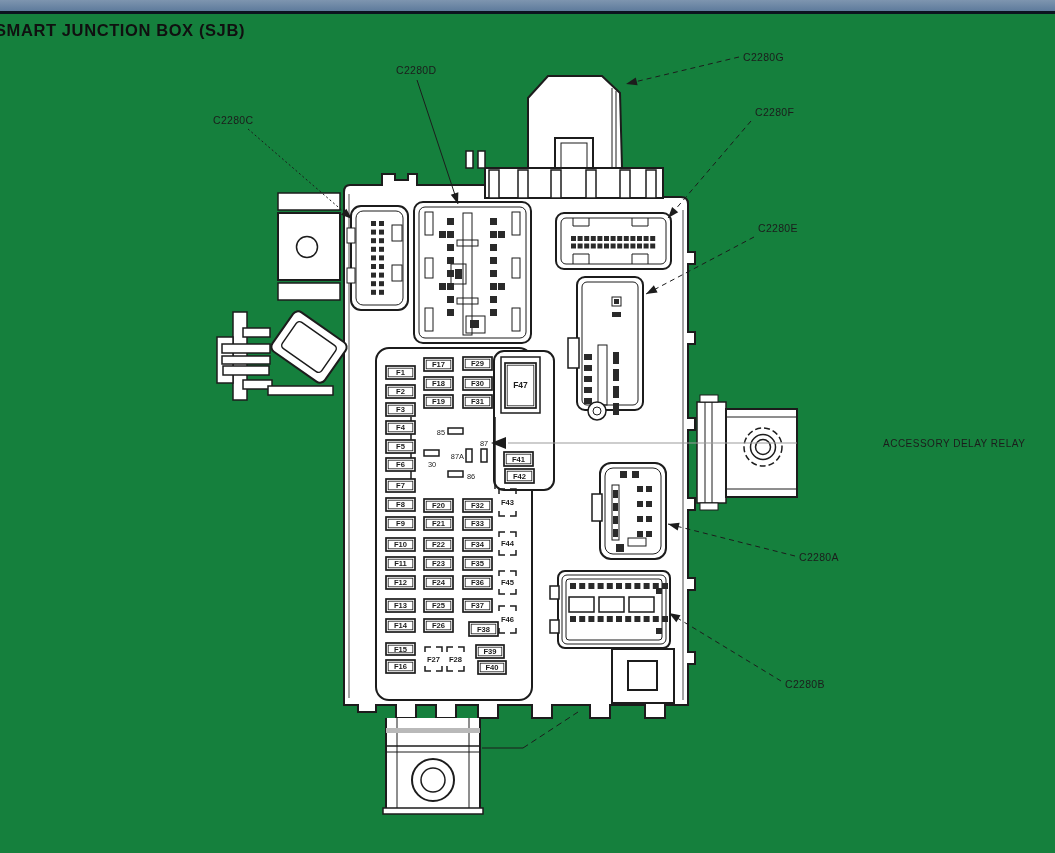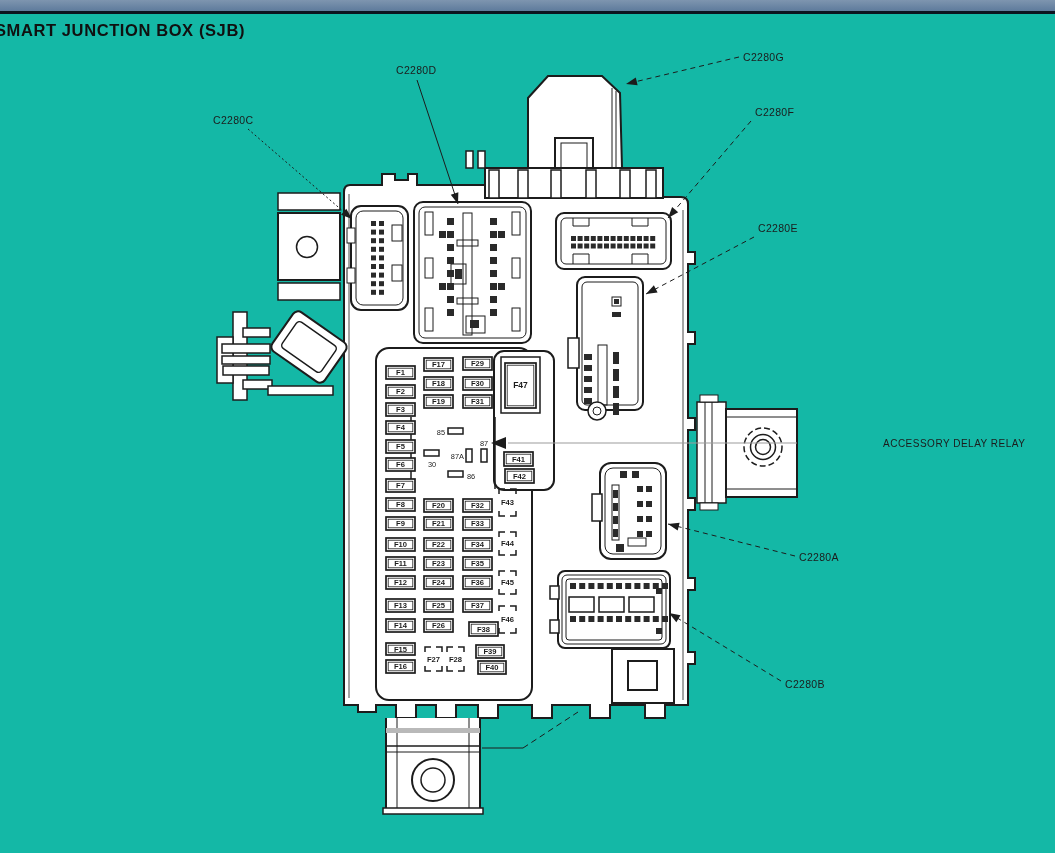--- a/index.html
+++ b/index.html
@@ -1,17 +1,17 @@
 <!DOCTYPE html>
 <html style="--ink: #1c1c1c;"><head>
 <meta charset="utf-8">
 <style>
   html,body{margin:0;padding:0;background:#fff;}
   :root{--ink:#1c1c1c;}
-  .stage{position:relative;width:1055px;height:853px;background:#14b8a6;overflow:hidden;
+  .stage{position:relative;width:1055px;height:853px;background:#15803d;overflow:hidden;
          font-family:"Liberation Sans",sans-serif;}
   .topbar{position:absolute;left:0;top:0;width:1055px;height:11px;
           background:linear-gradient(#7e95af,#5e7b9c);border-bottom:3px solid #0c1420;}
   .title{position:absolute;left:-5px;top:21px;font-size:16.5px;font-weight:bold;
          letter-spacing:.6px;color:#101010;white-space:nowrap;}
   svg{position:absolute;left:0;top:0;}
   .ln,.s2,.s17,.s15,.s1,.s08{fill:none;stroke:var(--ink);}
   .s2{stroke-width:2}.s17{stroke-width:1.7}.s15{stroke-width:1.5}.s1{stroke-width:1}.s08{stroke-width:.8}
   .wf{fill:#fff}
   .pin{fill:#2a2a2a;stroke:none}

